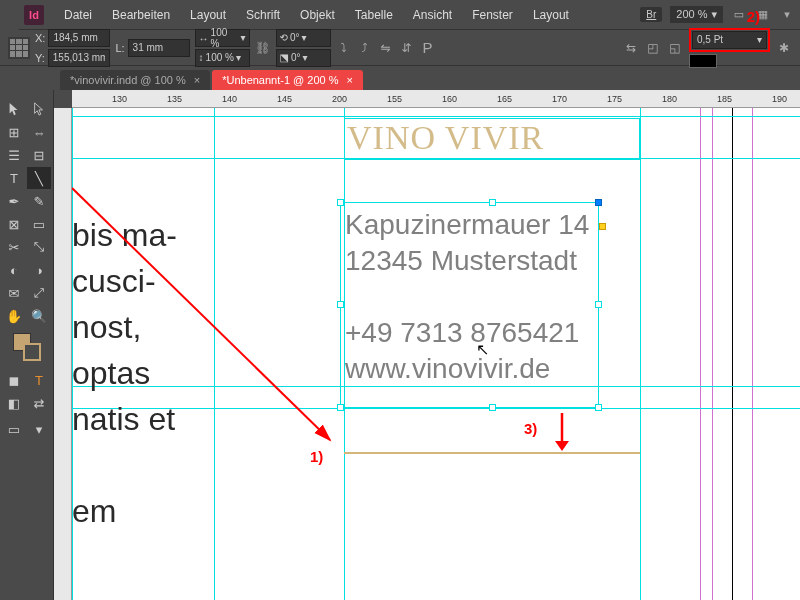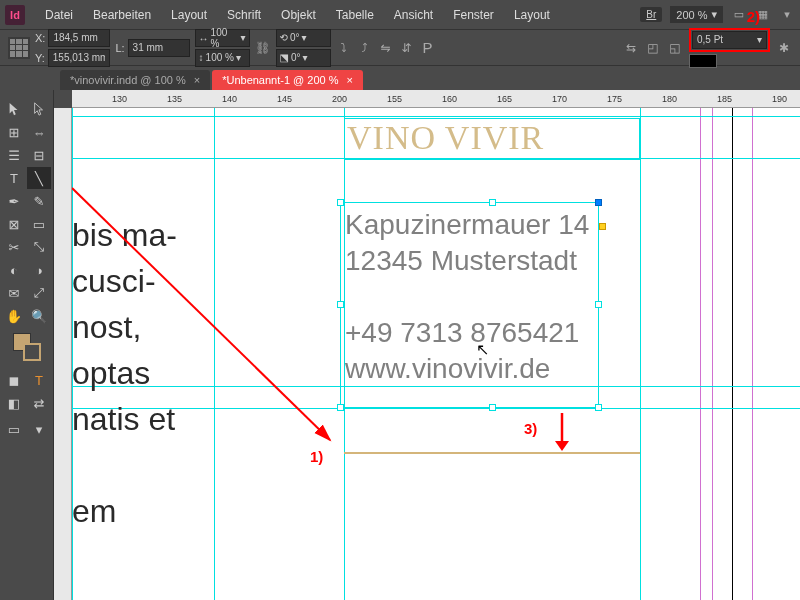--- a/index.html
+++ b/index.html
@@ -1,23 +1,23 @@
 <!DOCTYPE html>
 <html><head>
 <meta charset="utf-8">
 <style>
 * { margin: 0; padding: 0; box-sizing: border-box; font-family: Arial, sans-serif; }
 body { width: 800px; height: 600px; background: #4a4a4a; overflow: hidden; position: relative; }
 
-.menubar { display: flex; align-items: center; height: 30px; background: #4a4a4a; border-bottom: 1px solid #333; padding: 0 5px; }
+.menubar { display: flex; align-items: center; height: 30px; background: #4a4a4a; border-bottom: 1px solid #333; padding: 0 5px; margin-left: 19px; }
 .logo { width: 20px; height: 20px; background: #452135; color: #ff4d8c; font-size: 11px; font-weight: bold; text-align: center; line-height: 20px; border-radius: 2px; margin-right: 10px; }
 .menu-item { color: #ddd; font-size: 12px; padding: 0 10px; cursor: pointer; }
 .menubar-right { margin-left: auto; display: flex; align-items: center; gap: 8px; }
 .br-box { background: #333; color: #ccc; padding: 2px 6px; font-size: 10px; border-radius: 2px; text-decoration: underline; }
-.zoom-box { background: #333; color: #ccc; padding: 2px 6px; font-size: 11px; display: flex; align-items: center; gap: 4px; }
+.zoom-box { background: #333; color: #ccc; padding: 2px 6px; font-size: 11px; display: flex; align-items: flex-start; gap: 4px; }
 .sm-icon { width: 16px; height: 16px; display: flex; align-items: center; justify-content: center; color: #aaa; font-size: 11px; }
 
 .controlbar { display: flex; align-items: center; height: 36px; background: #4a4a4a; border-bottom: 1px solid #333; padding: 0 8px; gap: 5px; }
 .cb-group { display: flex; align-items: center; gap: 3px; }
 .cb-label { color: #ccc; font-size: 11px; }
 .cb-input { background: #333; color: #ccc; font-size: 10px; padding: 2px 4px; border: 1px solid #222; width: 62px; height: 18px; }
 .cb-icon { width: 16px; height: 16px; color: #aaa; display: flex; align-items: center; justify-content: center; font-size: 12px; }
 .pct-box { background: #333; color: #ccc; font-size: 10px; padding: 2px 3px; border: 1px solid #222; width: 55px; height: 18px; display: flex; align-items: center; gap: 2px; }
 .ref-point { width: 22px; height: 22px; background: #3a3a3a; display: grid; grid-template-columns: repeat(3,1fr); gap: 1px; padding: 2px; }
 .ref-point span { background: #888; }

